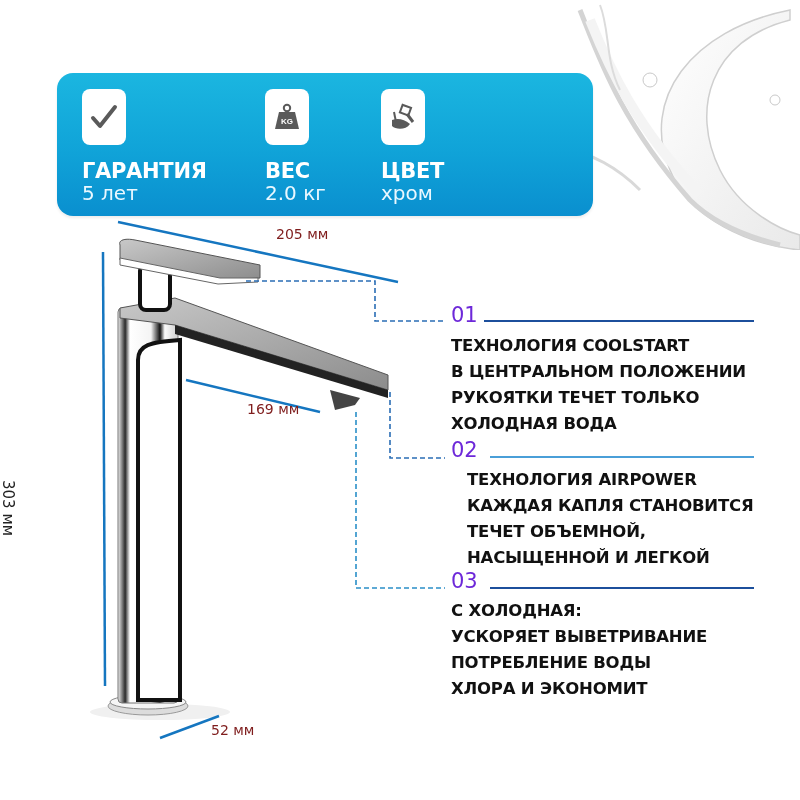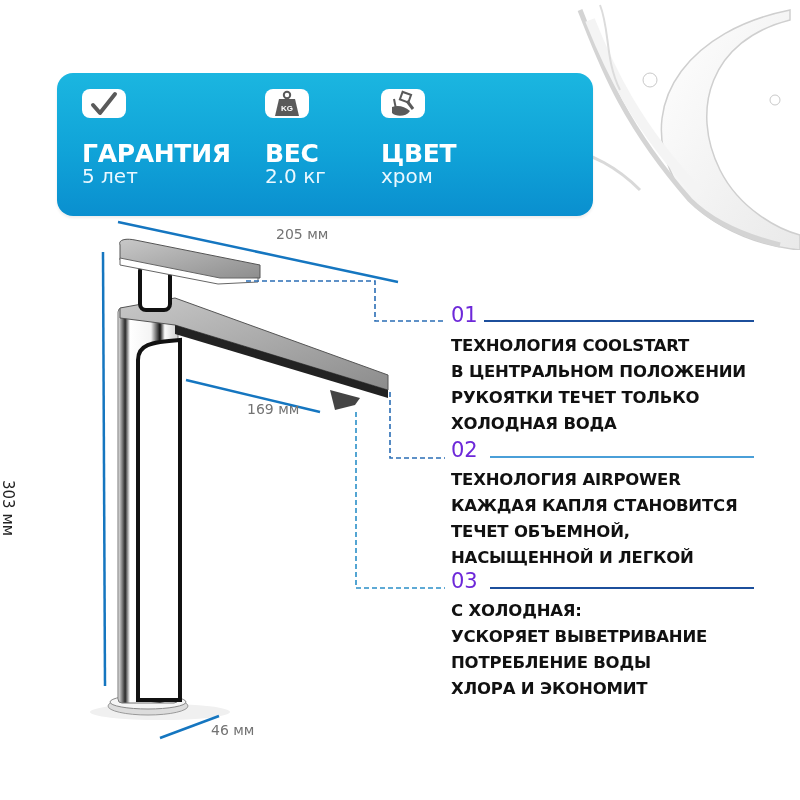--- a/index.html
+++ b/index.html
@@ -9,27 +9,27 @@
     .splash { position: absolute; right: 0; top: 0; width: 260px; height: 250px; }
 
     .banner {
       position: absolute; left: 57px; top: 73px; width: 536px; height: 143px;
       border-radius: 16px;
       background: linear-gradient(180deg, #1bb6e0 0%, #10a3d8 55%, #0a8fcf 100%);
       box-shadow: 0 2px 3px rgba(0,0,0,0.08);
     }
     .spec { position: absolute; top: 16px; }
     .spec .icon-box {
-      width: 44px; height: 29px; border-radius: 8px; background: #fff;
+      width: 44px; height: 56px; border-radius: 8px; background: #fff;
       display: flex; align-items: center; justify-content: center;
     }
-    .spec .label { margin-top: 25px; color: #fff; font-weight: bold; font-size: 25px; line-height: 22px; letter-spacing: -0.3px; }
+    .spec .label { margin-top: 15px; color: #fff; font-weight: bold; font-size: 21px; line-height: 22px; letter-spacing: -0.3px; }
     .spec .value { color: #eaf8ff; font-size: 20px; line-height: 22px; }
 
-    .dim-text { position: absolute; color: #737373; font-size: 14px; }
+    .dim-text { position: absolute; color: #7f1d1d; font-size: 14px; }
     .dim-v { position: absolute; left: 17px; top: 480px; transform: rotate(90deg); transform-origin: left top; font-size: 15px; color: #222; white-space: nowrap; }
 
     .num { position: absolute; color: #6d28d9; font-size: 21px; line-height: 22px; }
     .sep { position: absolute; height: 2px; background: #1c4f9c; }
     .sep.light { background: #4a9fd8; }
     .feat { position: absolute; left: 451px; font-weight: bold; font-size: 16.5px; line-height: 26px; letter-spacing: -0.2px; color: #111; }
     .feat div { white-space: nowrap; }
   </style>
 </head>
 <body>
@@ -126,34 +126,34 @@
   <line x1="160" y1="738" x2="219" y2="716" stroke="#1576c0" stroke-width="2.5"></line>
 
   <polyline points="246,281 375,281 375,321 445,321" fill="none" stroke="#2a6db5" stroke-width="1.6" stroke-dasharray="5,3"></polyline>
   <polyline points="390,392 390,458 445,458" fill="none" stroke="#2a6db5" stroke-width="1.6" stroke-dasharray="5,3"></polyline>
   <polyline points="356,412 356,588 445,588" fill="none" stroke="#2a8fc8" stroke-width="1.6" stroke-dasharray="5,3"></polyline>
 </svg>
 
 <div class="dim-text" style="left:276px; top:226px;">205 мм</div>
 <div class="dim-text" style="left:215px; top:401px;margin-left:32px;">169 мм</div>
 <div class="dim-v">303 мм</div>
-<div class="dim-text" style="left:211px; top:722px;">46 мм</div>
+<div class="dim-text" style="left:211px; top:722px;">52 мм</div>
 
 <div class="num" style="left:451px; top:304px;">01</div>
 <div class="sep" style="left:484px; top:320px; width:270px;"></div>
 <div class="feat" style="top:333px;">
   <div>ТЕХНОЛОГИЯ COOLSTART</div>
   <div>В ЦЕНТРАЛЬНОМ ПОЛОЖЕНИИ</div>
   <div>РУКОЯТКИ ТЕЧЕТ ТОЛЬКО</div>
   <div>ХОЛОДНАЯ ВОДА</div>
 </div>
 
 <div class="num" style="left:451px; top:439px;">02</div>
 <div class="sep light" style="left:490px; top:456px; width:264px;"></div>
-<div class="feat" style="top:467px;">
+<div class="feat" style="top:467px;margin-left:16px;">
   <div>ТЕХНОЛОГИЯ AIRPOWER</div>
   <div>КАЖДАЯ КАПЛЯ СТАНОВИТСЯ</div>
   <div>ТЕЧЕТ ОБЪЕМНОЙ,</div>
   <div>НАСЫЩЕННОЙ И ЛЕГКОЙ</div>
 </div>
 
 <div class="num" style="left:451px; top:570px;">03</div>
 <div class="sep" style="left:490px; top:587px; width:264px;"></div>
 <div class="feat" style="top:598px;">
   <div>С ХОЛОДНАЯ:</div>

